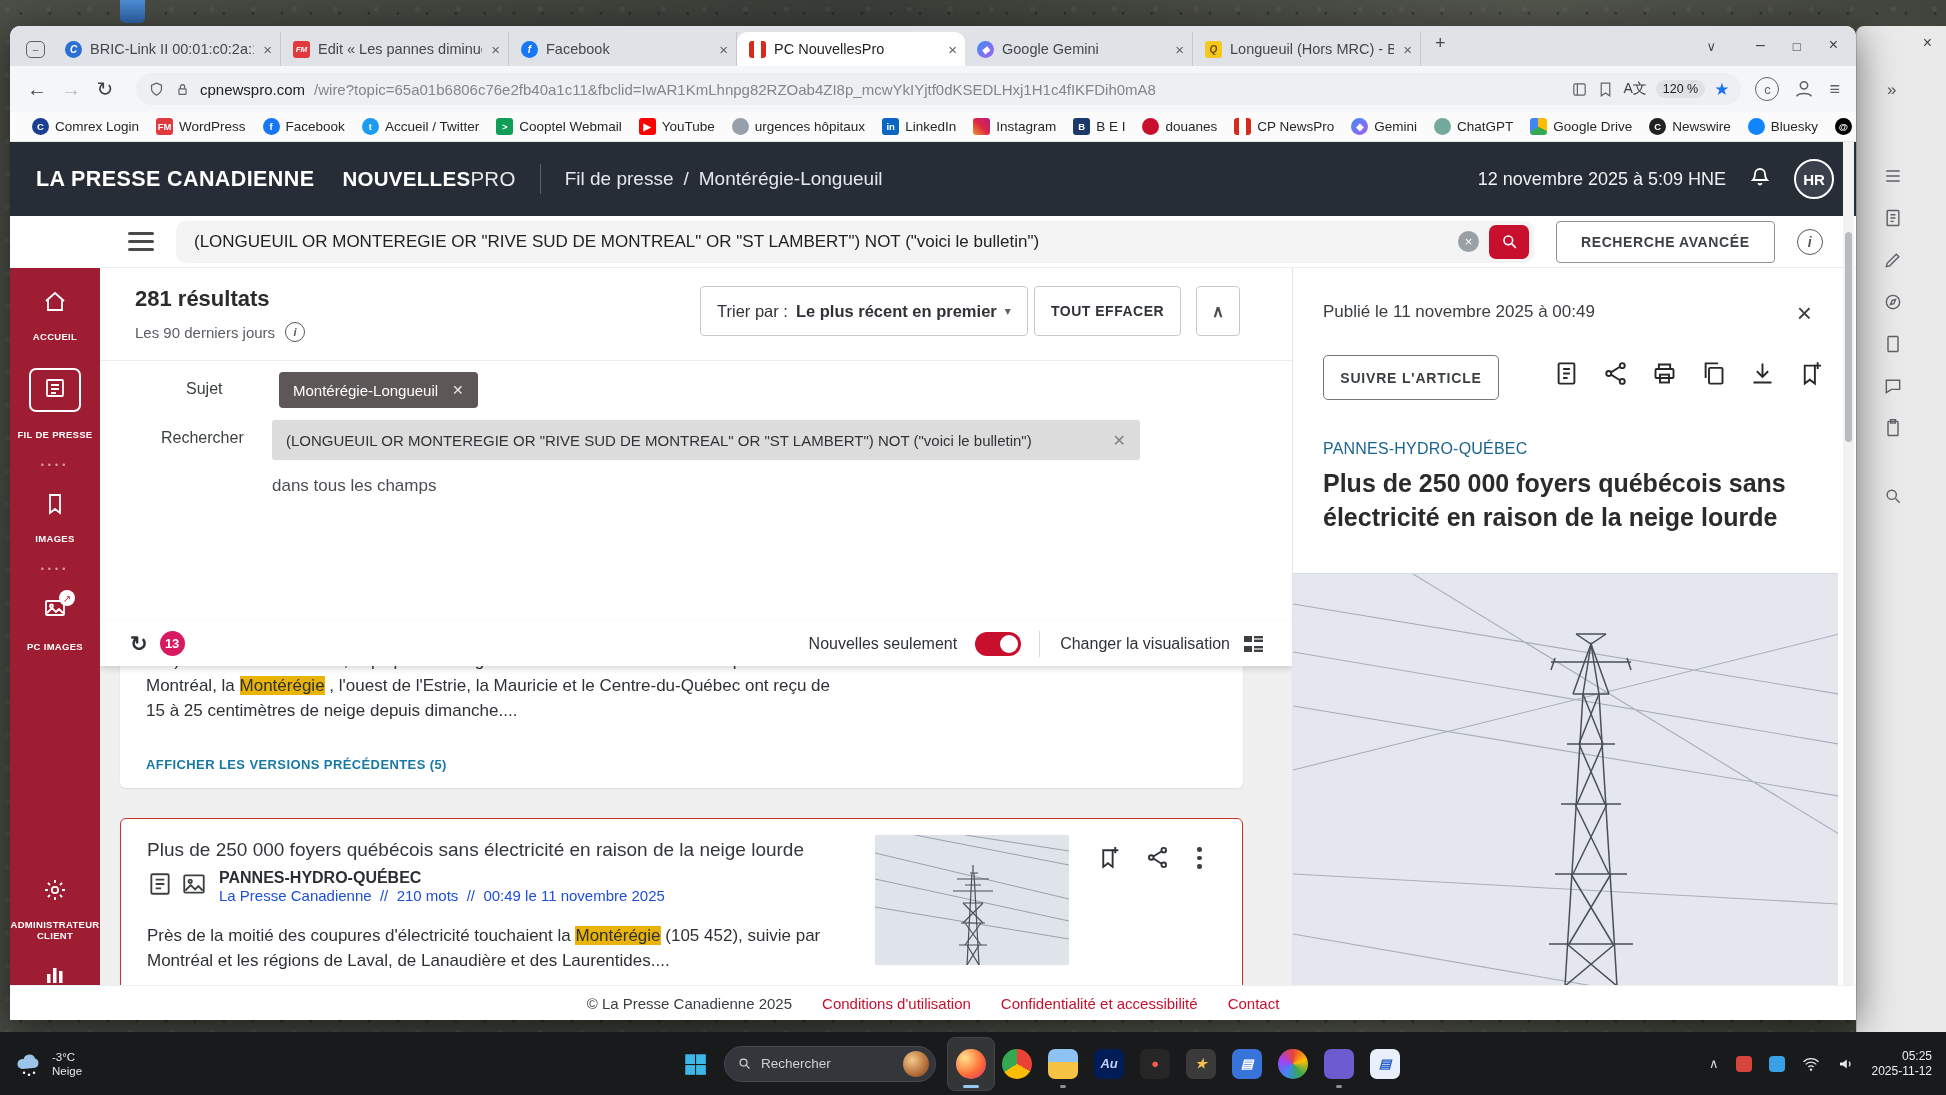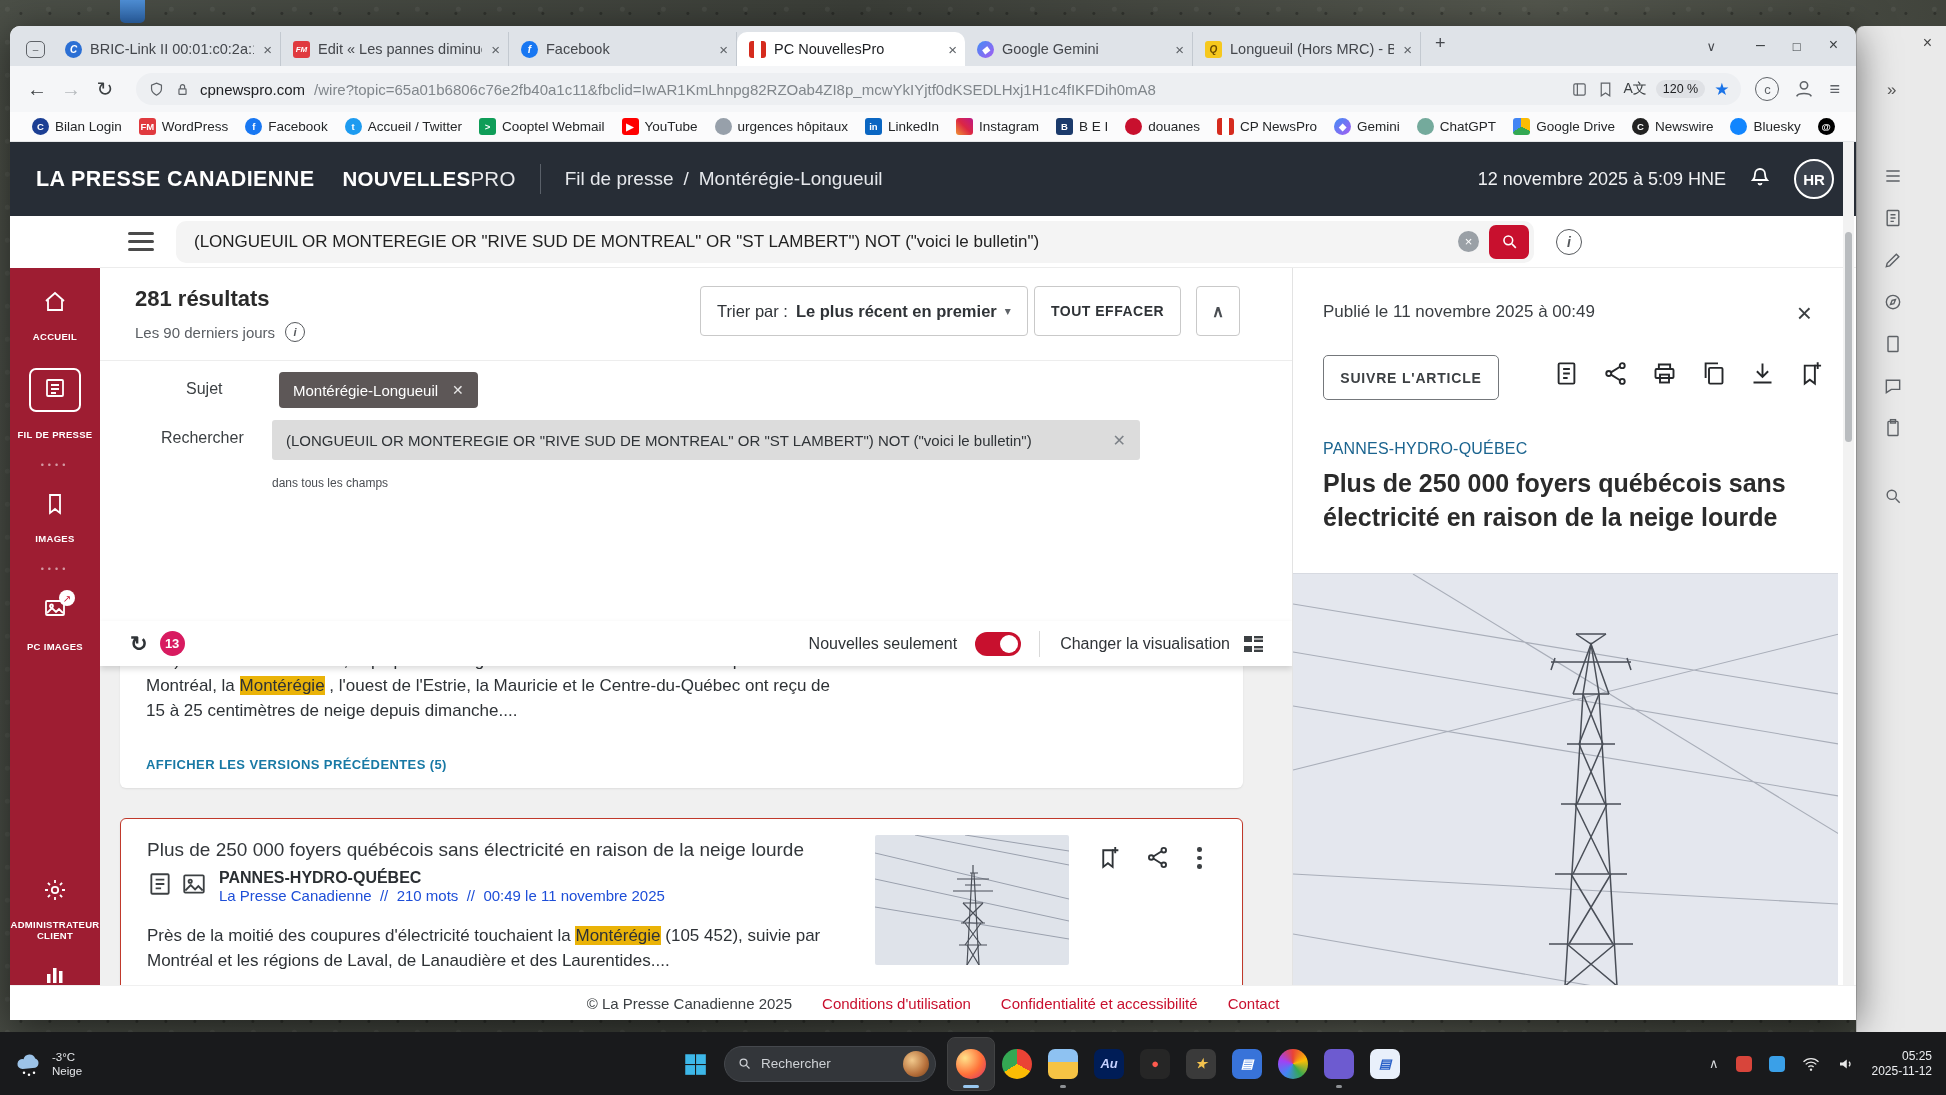--- a/index.html
+++ b/index.html
@@ -238,21 +238,21 @@
         </svg>
       <span style="font-size:18px;color:#5f6368;margin-right:16px">≡</span>
     </div>
 
     <div id="bkbar">
 
         <span class="bm">
           <i class="fav round" style="background: rgb(28, 63, 148);">
             <b>C</b>
           </i>
-          <u>Bilan Login</u>
+          <u>Comrex Login</u>
         </span>
 
         <span class="bm">
           <i class="fav" style="background: rgb(224, 58, 63);">
             <b>FM</b>
           </i>
           <u>WordPress</u>
         </span>
 
         <span class="bm">
@@ -399,20 +399,21 @@
         <div id="qpill">
           <input value="(LONGUEUIL OR MONTEREGIE OR &quot;RIVE SUD DE MONTREAL&quot; OR &quot;ST LAMBERT&quot;) NOT (&quot;voici le bulletin&quot;)" style="">
           <span class="clrx">×</span>
           <span class="redbtn">
               <svg viewBox="0 0 24 24">
                 <circle cx="10.5" cy="10.5" r="5.5"></circle>
                 <path d="M15 15l5 5"></path>
               </svg>
             </span>
         </div>
+        <span class="obtn">RECHERCHE AVANCÉE</span>
         <span class="info">i</span>
       </div>
 
       <div id="sbar">
         <div class="sit">
           <svg viewBox="0 0 24 24">
               <path d="M3 11l9-8 9 8"></path>
               <path d="M5 10v10h14V10"></path>
             </svg>
           <span class="lb">ACCUEIL</span>
@@ -484,21 +485,21 @@
         <div class="abs chip" style="left:179px;top:104px">
           <span>Montérégie-Longueuil</span>
           <span style="font-size:14px;opacity:.85">✕</span>
         </div>
 
         <span class="abs lbl" style="left:61px;top:161px">Rechercher</span>
         <div class="abs gbox" style="left:172px;top:152px;width:868px">
           <span style="flex:1;white-space:nowrap;overflow:hidden">(LONGUEUIL OR MONTEREGIE OR "RIVE SUD DE MONTREAL" OR "ST LAMBERT") NOT ("voici le bulletin")</span>
           <span style="color:#7d8288;font-size:16px">✕</span>
         </div>
-        <span class="abs" style="left:172px;top:208px;font-size:12px;color:#4a4e53">dans tous les champs</span>
+        <span class="abs" style="left:172px;top:208px;font-size:17px;color:#4a4e53">dans tous les champs</span>
 
         <div id="togglebar">
           <span class="refr">↻</span>
           <span class="pbadge">13</span>
           <span style="margin-left:auto;font-size:16px;color:#2f3337">Nouvelles seulement</span>
           <span class="tgl" style="margin:0 18px">
               <i></i>
             </span>
           <span style="width:1px;height:26px;background:#d9d9d9"></span>
           <span style="margin:0 12px 0 20px;font-size:16px;color:#2f3337">Changer la visualisation</span>

